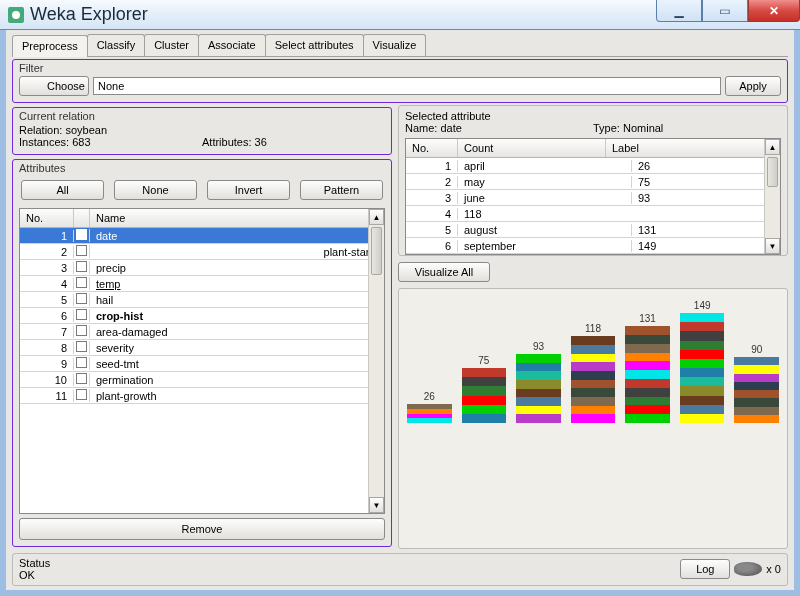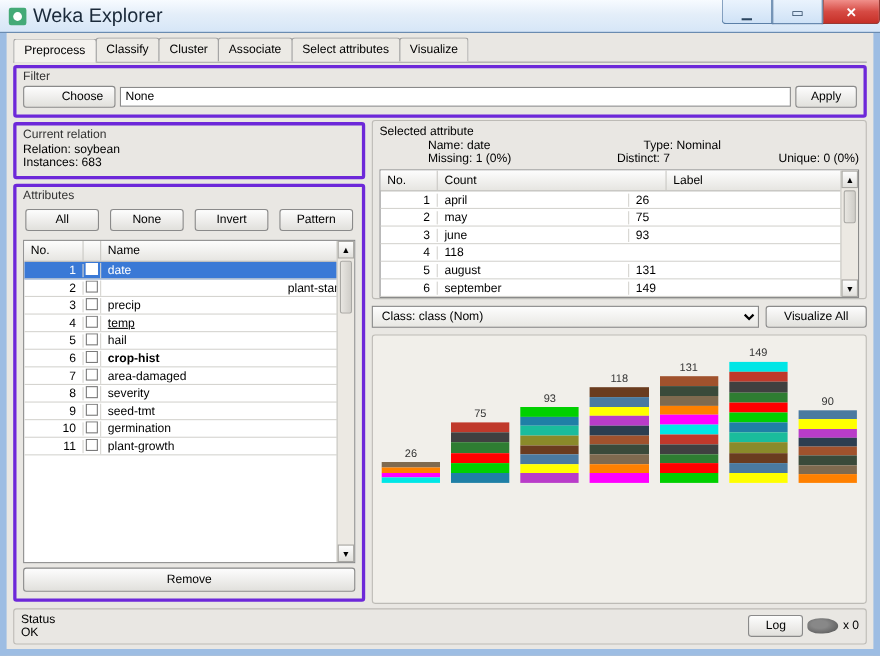--- a/index.html
+++ b/index.html
@@ -26,30 +26,30 @@
   .tabs { display:flex; border-bottom:1px solid #a0a0a0; }
   .tab { padding:4px 9px; border:1px solid #a0a0a0; border-bottom:none; background:#eceae5; margin-right:-1px; cursor:pointer; border-top-left-radius:3px; border-top-right-radius:3px;}
   .tab.active { background:#f4f2ee; position:relative; top:1px; padding-bottom:5px;}
 
   
   .toolbar { display:flex; gap:16px; padding:8px 4px 6px 4px; }
   .btn { border:1px solid #8a8a8a; border-radius:3px; background:linear-gradient(to bottom,#fdfdfd,#e1e0dc); padding:3px 0; text-align:center; cursor:pointer; }
   .toolbar .btn { flex:1; }
 
   
-  .group { border:3px solid #6d28d9; border-radius:3px; padding:4px 6px 6px 6px; margin:2px 0; position:relative;}
+  .group { border:1px solid #6d28d9; border-radius:3px; padding:4px 6px 6px 6px; margin:2px 0; position:relative;}
   .group > .legend { position:relative; top:-2px; font-size:11px; color:#333; }
 
   .filter-row { display:flex; align-items:center; gap:4px; }
-  .filter-row .choose { width:84px;padding-left:24px; }
+  .filter-row .choose { width:70px;padding-left:24px; }
   .filter-row input[type=text] { flex:1; border:1px solid #8a8a8a; padding:2px 4px; font-family:inherit; font-size:11px; background:#fff;}
   .filter-row .apply { width:56px; }
 
   .cols { display:flex; gap:6px; flex:1; min-height:0; }
-  .col-left { width:320px; display:flex; flex-direction:column; }
+  .col-left { width:380px; display:flex; flex-direction:column; }
   .col-right { flex:1; display:flex; flex-direction:column; }
   .kvlabel{ }
 
   .attr-btns { display:flex; gap:10px; padding:4px 2px; }
   .attr-btns .btn { flex:1; }
 
   
   .tblwrap { border:1px solid #8a8a8a; background:#fff; position:relative; overflow:hidden; flex:1; display:flex; flex-direction:column;}
   .thead { display:flex; background:linear-gradient(to bottom,#fdfdfd,#e6e5e1); border-bottom:1px solid #b5b4b0;}
   .th { padding:3px 6px; border-right:1px solid #c9c8c4; }
@@ -64,21 +64,21 @@
   .scrollbar { position:absolute; right:0; top:0; bottom:0; width:16px; background:#ece9e3; border-left:1px solid #c9c8c4; display:flex; flex-direction:column; }
   .sb-btn{height:16px; background:linear-gradient(#fdfdfd,#e1e0dc); border:1px solid #a9a8a4; font-size:8px; display:flex; align-items:center; justify-content:center;}
   .sb-thumb{flex:0 0 auto; margin:2px; background:linear-gradient(to right,#e8e6e1,#cfcdc8); border:1px solid #a9a8a4; border-radius:2px;}
   .sb-track{flex:1;}
 
   .remove-row { padding:4px 0 0 0;}
   .remove-row .btn { width:100%; padding:4px 0;}
 
   
   .selattr { border:1px solid #bdbbb6; border-radius:3px; padding:4px 6px 0 6px; }
-  .selattr .row { display:flex;margin-left:44px; }
+  .selattr .row { display:flex; }
   .selattr .row > div { flex:1; }
 
   .valtbl { border:1px solid #8a8a8a; background:#fff; margin-top:4px; position:relative;}
   .valtbl .thead .th.no{width:52px;}
   .valtbl .thead .th.lab{width:174px;}
   .valtbl .tr .td.no{width:52px;}
   .valtbl .tr .td.lab{width:174px; border-right:1px solid #d5d4d0;}
   .valtbl .tr .td.cnt{flex:1;}
 
   .classrow { display:flex; gap:6px; margin:6px 0;}
@@ -136,20 +136,21 @@
     <div class="col-left">
       <div class="group">
         <div class="legend">Current relation</div>
         <div style="display:flex;">
           <div style="flex:1;">
             <div><span class="kvlabel">Relation:</span> <span>soybean</span></div>
             <div><span class="kvlabel">Instances:</span> <span>683</span></div>
           </div>
           <div style="flex:1;">
             <div>&nbsp;</div>
+            <div><span class="kvlabel">Attributes:</span> <span>36</span></div>
           </div>
         </div>
       </div>
 
       <div class="group" style="flex:1; display:flex; flex-direction:column; min-height:0;">
         <div class="legend">Attributes</div>
         <div class="attr-btns">
           <div class="btn">All</div>
           <div class="btn">None</div>
           <div class="btn">Invert</div>
@@ -231,25 +232,20 @@
       </div>
     </div>
 
     <div class="col-right">
       <div class="selattr">
         <div class="legend">Selected attribute</div>
         <div class="row">
           <div><span>Name:</span> <span>date</span></div>
           <div style="text-align:left;"><span>Type:</span> <span>Nominal</span></div>
         </div>
-        <div class="row">
-          <div><span>Missing:</span> <span>1 (0%)</span></div>
-          <div style="text-align:center;"><span>Distinct:</span> <span>7</span></div>
-          <div style="text-align:right;"><span>Unique:</span> <span>0 (0%)</span></div>
-        </div>
 
         <div class="valtbl">
           <div class="thead">
             <div class="th no">No.</div>
             <div class="th" style="flex:1;">Count</div>
             <div class="th lab">Label</div>
           </div>
           <div id="val-tbody">
               <div class="tr">
                 <div class="td no">1</div>
@@ -284,23 +280,20 @@
           <div class="scrollbar" style="top:0;">
             <div class="sb-btn">▲</div>
             <div class="sb-thumb" style="height:30px;"></div>
             <div class="sb-track"></div>
             <div class="sb-btn">▼</div>
           </div>
         </div>
       </div>
 
       <div class="classrow">
-        <select>
-          <option>Class: class (Nom)</option>
-        </select>
         <div class="btn">Visualize All</div>
       </div>
 
       <div class="chartbox">
         <div class="bars" id="bars">
             <div class="barcol">
               <div class="barlabel">26</div>
               <div class="bar" style="height: 19px;">
                 <div class="seg" style="height: 25%; background: rgb(0, 230, 230);"></div>
                 <div class="seg" style="height: 25%; background: rgb(255, 0, 255);"></div>

